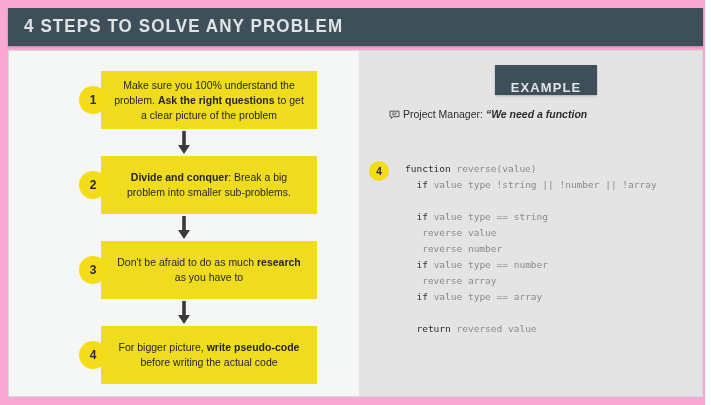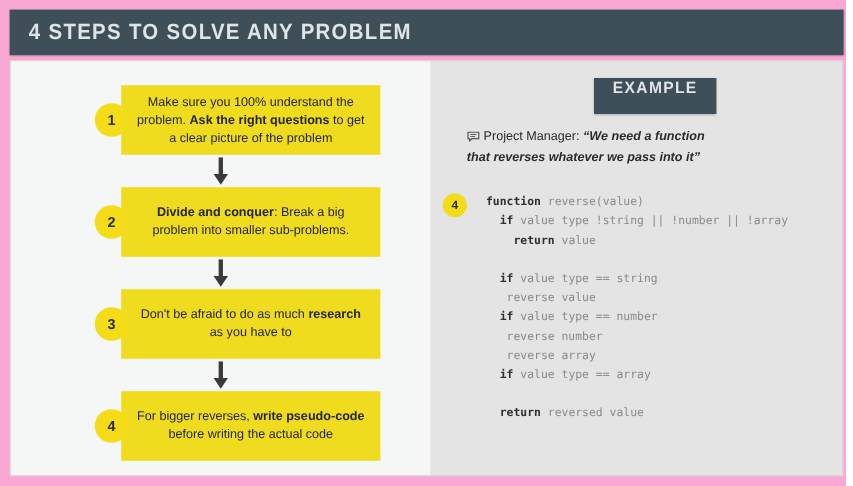--- a/index.html
+++ b/index.html
@@ -138,21 +138,21 @@
 
   
   .example-badge {
     position: absolute;
     left: 136px;
     top: 14px;
     width: 102px;
     height: 30px;
     background: #3f4f59;
     display: flex;
-    align-items: flex-start;
+    align-items: flex-end;
     justify-content: center;
     box-shadow: 0 1px 2px rgba(0,0,0,0.22);
   }
   .example-badge span {
     color: #dfe4e7;
     font-size: 13px;
     font-weight: bold;
     letter-spacing: 1.1px;
     transform: scaleY(1.05);
   }
@@ -202,21 +202,21 @@
   }
   .code-line {
     font-family: "DejaVu Sans Mono", monospace;
     font-size: 9.5px;
     line-height: 16px;
     color: #8a8a8a;
     white-space: pre;
   }
   .code-line b {
     color: #2f2f2f;
-    font-weight: bold;
+    font-weight: normal;
     text-align: right;
   }
   .code-spacer { height: 16px; }
 </style>
 </head>
 <body>
 
 <div class="card">
 
   <div class="header">
@@ -255,21 +255,21 @@
             </div>
             <div class="step-circle">3</div>
           </div>
           <div class="arrow-gap">
             <svg class="arrow-glyph" viewBox="0 0 22 24">
               <path d="M9.2 0 H12.8 V14 H17 L11 23 L5 14 H9.2 Z" fill="#3a3a3a"></path>
             </svg>
           </div>
           <div class="step-row">
             <div class="step-box">
-              <div class="step-text"><span>For bigger reverses, </span><b>write pseudo-code</b><span> before writing the actual code</span></div>
+              <div class="step-text"><span>For bigger picture, </span><b>write pseudo-code</b><span> before writing the actual code</span></div>
             </div>
             <div class="step-circle">4</div>
           </div>
         </div>
     </div>
 
     <div class="right-panel">
 
       <div class="example-badge">
         <span>EXAMPLE</span>
@@ -278,34 +278,32 @@
       <div class="quote-block">
         <div class="quote-line">
           <span class="bubble-icon">
             <svg width="11" height="10" viewBox="0 0 11 10">
               <path d="M1 1.2 H10 V6.6 H4.2 L2.3 8.6 V6.6 H1 Z" fill="none" stroke="#555" stroke-width="1" stroke-linejoin="round"></path>
               <line x1="3" y1="3.1" x2="8" y2="3.1" stroke="#555" stroke-width="0.8"></line>
               <line x1="3" y1="4.8" x2="7" y2="4.8" stroke="#555" stroke-width="0.8"></line>
             </svg>
           </span><span>Project Manager:</span><span class="quote-em">&nbsp;</span><span class="quote-em">“We need a function</span>
         </div>
-        <div class="quote-line quote-em">that reverses whatever we pass into it”</div>
       </div>
 
       <div class="code-block">
         <div class="code-badge">4</div>
         <div id="code-container">
             <div class="code-line"><b>function</b><span> reverse(value)</span></div>
             <div class="code-line"><span>  </span><b>if</b><span> value type !string || !number || !array</span></div>
-            <div class="code-line"><span>    </span><b>return</b><span> value</span></div>
             <div class="code-spacer"></div>
             <div class="code-line"><span>  </span><b>if</b><span> value type == string</span></div>
             <div class="code-line"><span>   reverse value</span></div>
+            <div class="code-line"><span>   reverse number</span></div>
             <div class="code-line"><span>  </span><b>if</b><span> value type == number</span></div>
-            <div class="code-line"><span>   reverse number</span></div>
             <div class="code-line"><span>   reverse array</span></div>
             <div class="code-line"><span>  </span><b>if</b><span> value type == array</span></div>
             <div class="code-spacer"></div>
             <div class="code-line"><span>  </span><b>return</b><span> reversed value</span></div>
           </div>
       </div>
 
     </div>
   </div>
 </div>

